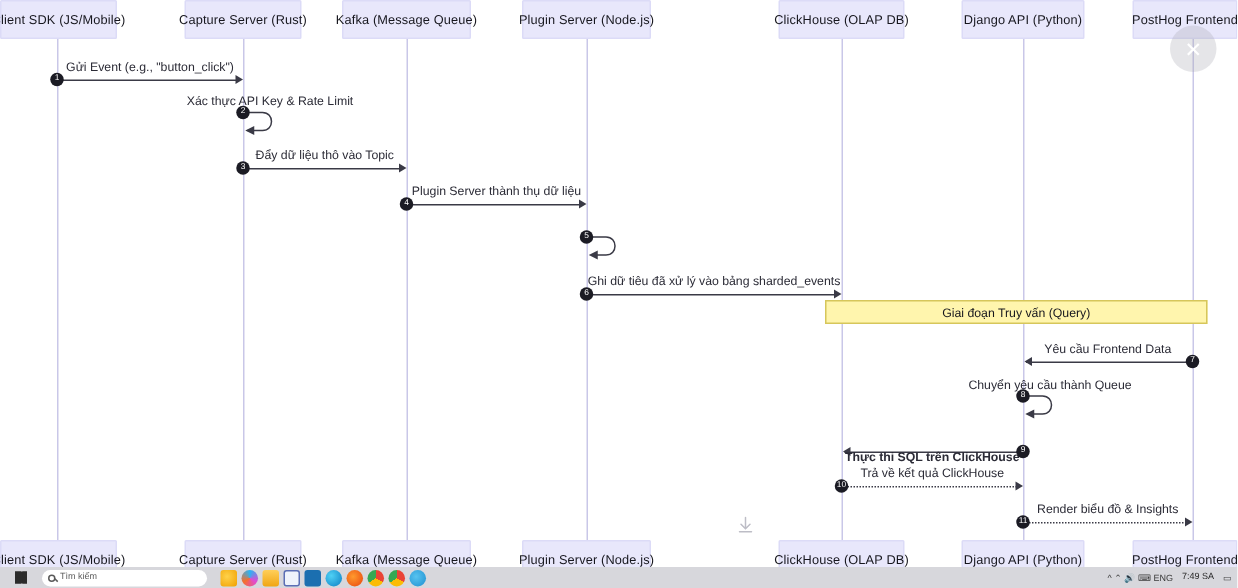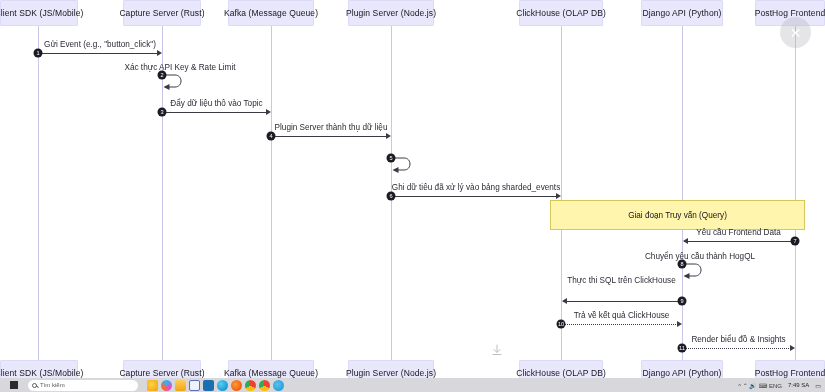--- a/index.html
+++ b/index.html
@@ -92,21 +92,21 @@
     z-index: 5;
   }
 
   .selfloop { position: absolute; }
 
   
   .band {
     position: absolute;
     background: #fff5ad;
     border: 1px solid #d6c65b;
-    height: 30px;
+    height: 16px;
     display: flex;
     align-items: center;
     justify-content: center;
     font-size: 8.2px;
     color: #16161d;
     white-space: nowrap;
   }
 
   
   #close-btn {
@@ -287,29 +287,29 @@
       </svg>
       <div class="seq-num" style="left: 391px; top: 158px;">5</div>
       <div class="msg-line" style="left: 393px; width: 164px; top: 196px;"></div>
       <div class="arrowhead right" style="top: 193px; left: 556px;"></div>
       <div class="msg-label" style="left: 476px; top: 183px;">Ghi dữ tiêu đã xử lý vào bảng sharded_events</div>
       <div class="seq-num" style="left: 391px; top: 196px;">6</div>
       <div class="msg-line" style="left: 684px; width: 107px; top: 241px;"></div>
       <div class="arrowhead left" style="top: 238px; left: 683px;"></div>
       <div class="msg-label" style="left: 738.5px; top: 228px;">Yêu cầu Frontend Data</div>
       <div class="seq-num" style="left: 795px; top: 241px;">7</div>
-      <div class="msg-label" style="left: 700px; top: 252px;">Chuyển yêu cầu thành HogQL</div>
+      <div class="msg-label" style="left: 700px; top: 252px;">Chuyển yêu cầu thành Queue</div>
       <svg class="selfloop" width="30" height="22" viewBox="0 0 30 22" style="left: 682px; top: 262px;">
         <path d="M1 2 L13 2 C21 2 21 14 13 14 L3 14" stroke="#3a3a46" stroke-width="1" fill="none"></path>
         <path d="M7.5 11 L1.5 14 L7.5 17 Z" fill="#3a3a46"></path>
       </svg>
       <div class="seq-num" style="left: 682px; top: 264px;">8</div>
       <div class="msg-line" style="left: 563px; width: 115px; top: 301px;"></div>
       <div class="arrowhead left" style="top: 298px; left: 562px;"></div>
-      <div class="msg-label" style="left: 621.5px; top: 276px;">Thực thi SQL trên ClickHouse</div>
+      <div class="msg-label" style="left: 621.5px; top: 300px; font-weight: bold;">Thực thi SQL trên ClickHouse</div>
       <div class="seq-num" style="left: 682px; top: 301px;">9</div>
       <div class="msg-line dotted" style="left: 563px; width: 115px; top: 324px;"></div>
       <div class="arrowhead right" style="top: 321px; left: 677px;"></div>
       <div class="msg-label" style="left: 621.5px; top: 311px;">Trả về kết quả ClickHouse</div>
       <div class="seq-num" style="left: 561px; top: 324px;">10</div>
       <div class="msg-line dotted" style="left: 684px; width: 107px; top: 348px;"></div>
       <div class="arrowhead right" style="top: 345px; left: 790px;"></div>
       <div class="msg-label" style="left: 738.5px; top: 335px;">Render biểu đồ &amp; Insights</div>
       <div class="seq-num" style="left: 682px; top: 348px;">11</div>
     </div>

